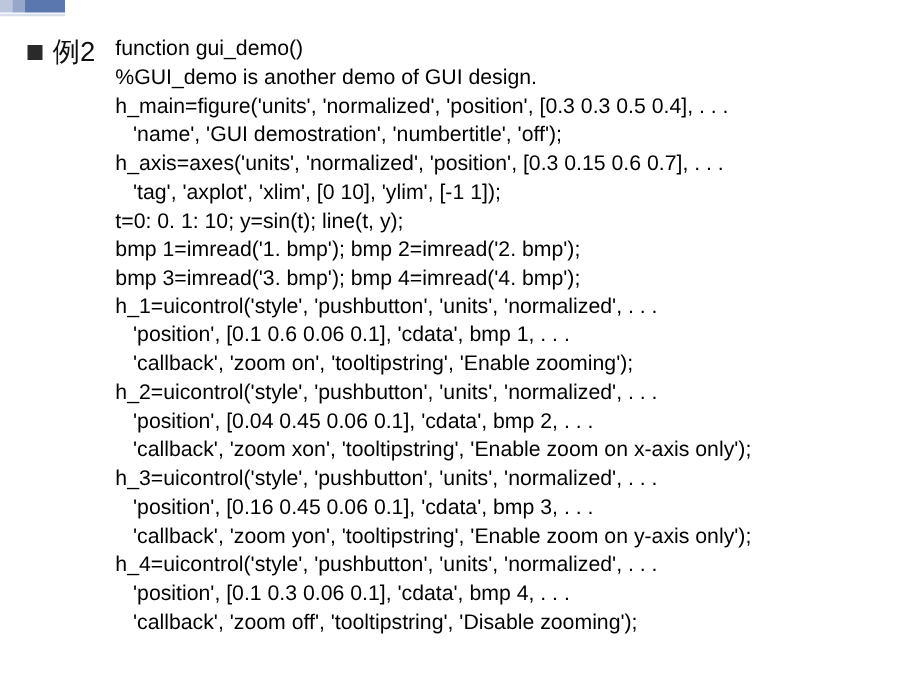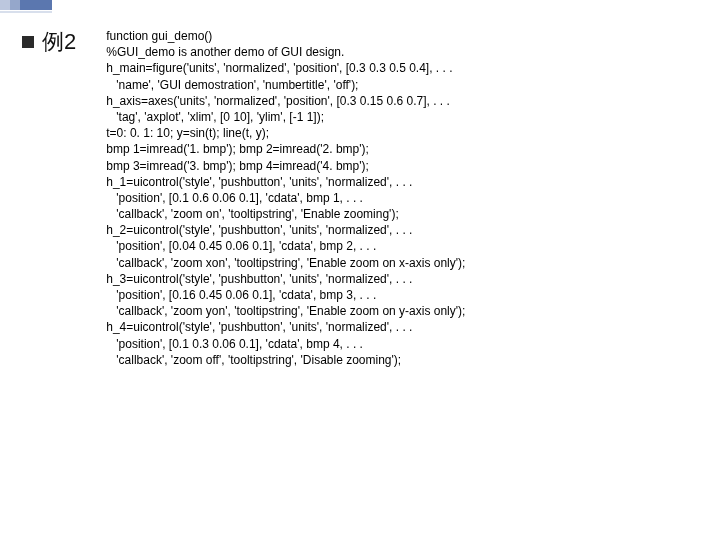--- a/index.html
+++ b/index.html
@@ -34,38 +34,38 @@
   .deco .bar.d { left: 0; top: 11px; width: 52px; height: 2px; opacity: 0.2; }
   .row {
     display: flex;
     align-items: flex-start;
     padding-left: 22px;
   }
   .bullet {
     display: flex;
     align-items: center;
     margin-top: 2px;
-    margin-right: 24px;
+    margin-right: 10px;
   }
   .square {
     width: 12px;
     height: 12px;
     background: #2a2a2a;
     margin-right: 8px;
     flex: 0 0 auto;
   }
   .heading {
     font-size: 22px;
     color: #111;
     line-height: 1.1;
     white-space: nowrap;
   }
   .code {
     font-family: Arial, sans-serif;
-    font-size: 12px;
+    font-size: 17px;
     line-height: 1.35;
     color: #000;
     white-space: pre;
     padding-left: 6px;
   }
 </style>
 </head>
 <body>
 
 <div class="slide">

